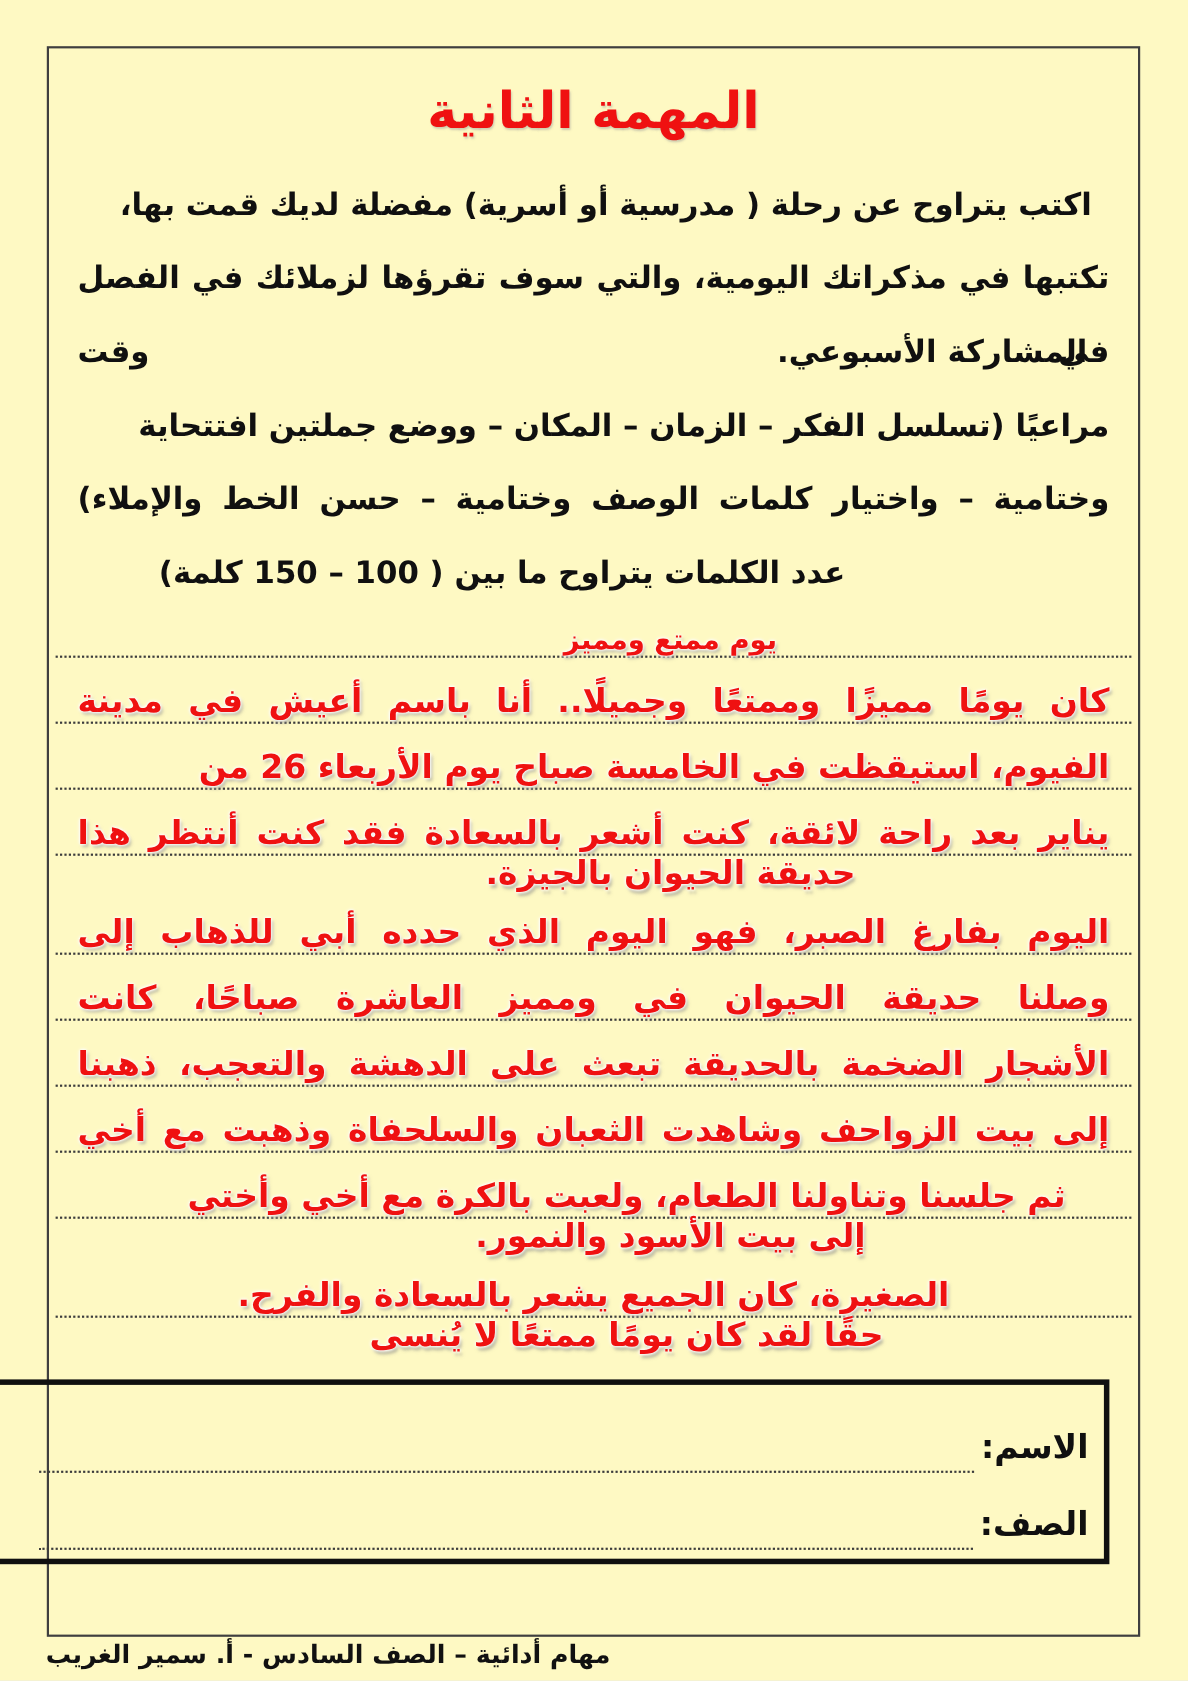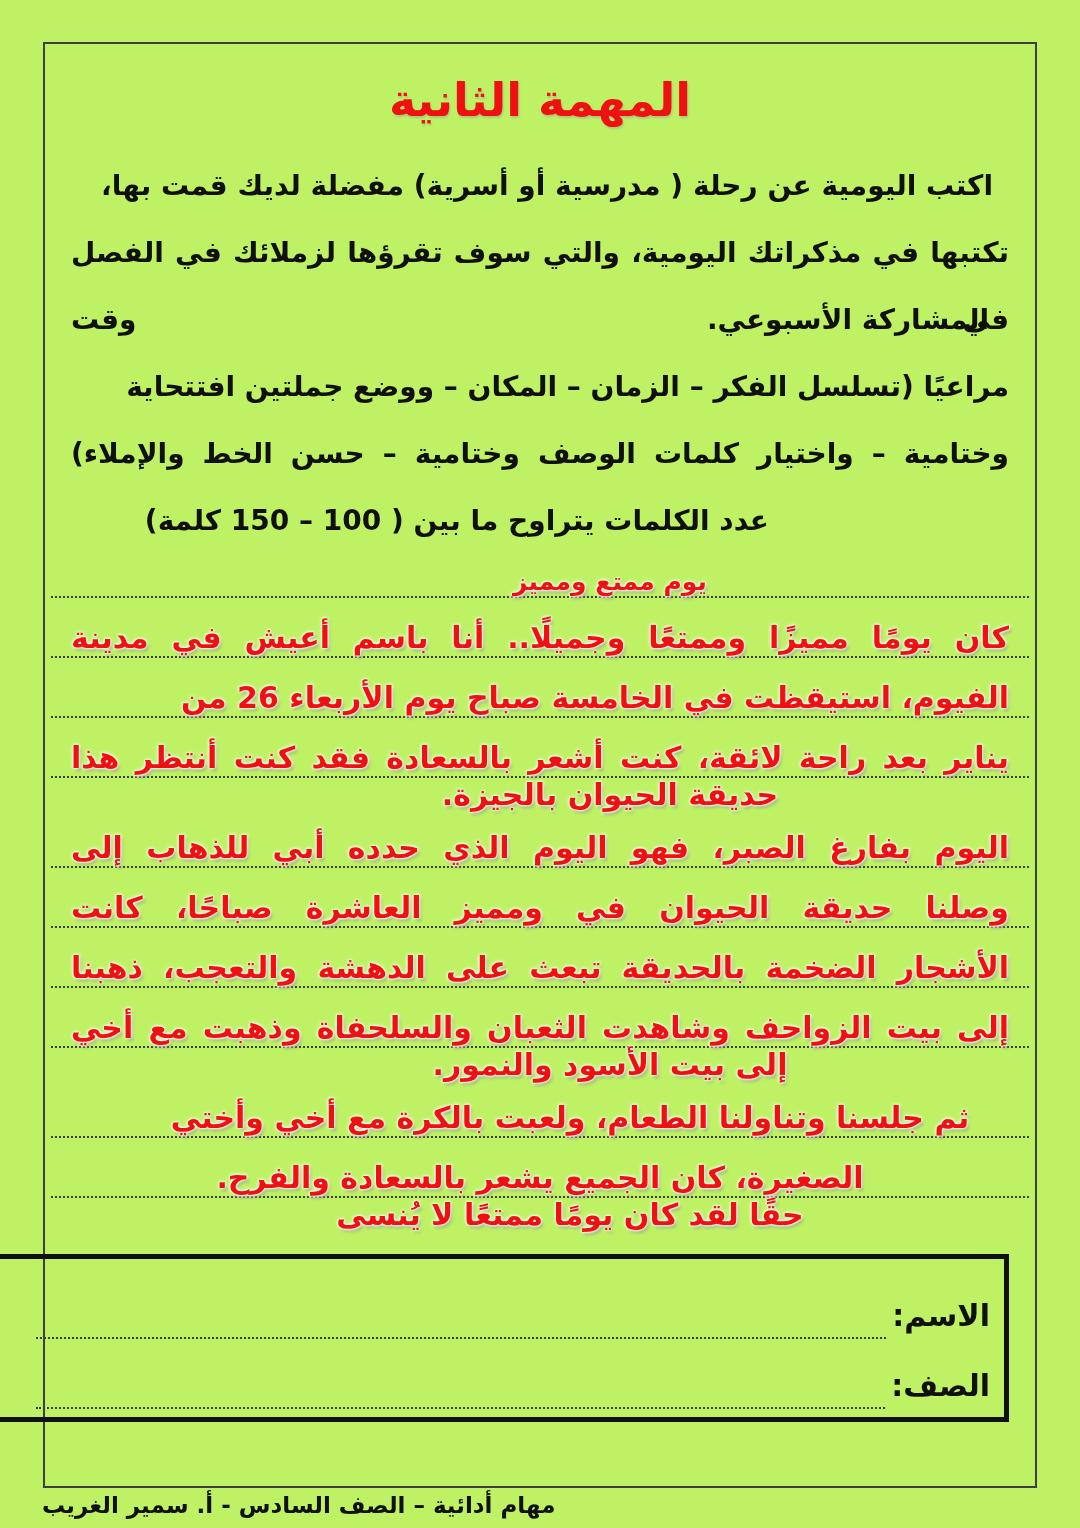--- a/index.html
+++ b/index.html
@@ -1,19 +1,19 @@
 <!DOCTYPE html>
 <html lang="ar" style="--accent-red: #ef1111; --ink: #101010;"><head>
 <meta charset="utf-8">
 <style>
   html,body{margin:0;padding:0;background:#e8e8e8;}
   .page{
     position:relative;
     width:1080px;height:1528px;
-    background:#bef264;
+    background:#fef9c3;
     margin:0 auto;
     overflow:hidden;
     font-family:"DejaVu Sans", sans-serif;
     direction:rtl;
     color:var(--ink,#111);
   }
   .sheet-border{
     position:absolute;
     left:43px;top:42px;
     width:994px;height:1446px;
@@ -127,21 +127,21 @@
 </style>
 </head>
 <body>
 
 <div class="page">
   <div class="sheet-border">
 
     <div class="main-title">المهمة الثانية</div>
 
     <div class="instr">
-      <div class="instr-line right indent-sm">اكتب اليومية عن رحلة ( مدرسية أو أسرية) مفضلة لديك قمت بها،</div>
+      <div class="instr-line right indent-sm">اكتب يتراوح عن رحلة ( مدرسية أو أسرية) مفضلة لديك قمت بها،</div>
       <div class="instr-line stretch">تكتبها في مذكراتك اليومية، والتي سوف تقرؤها لزملائك في الفصل في وقت</div>
       <div class="instr-line right indent-md">المشاركة الأسبوعي.</div>
       <div class="instr-line right">مراعيًا (تسلسل الفكر – الزمان – المكان – ووضع جملتين افتتحاية</div>
       <div class="instr-line stretch">وختامية – واختيار كلمات الوصف وختامية – حسن الخط والإملاء)</div>
       <div class="instr-line right word-count">عدد الكلمات يتراوح ما بين ( 100 – 150 كلمة)</div>
     </div>
 
     <div class="essay">
       <div class="row dots center title-row shift70">
         <span>يوم ممتع ومميز</span>
@@ -163,25 +163,25 @@
       </div>
       <div class="row dots stretch">
         <span>وصلنا حديقة الحيوان في ومميز العاشرة صباحًا، كانت</span>
       </div>
       <div class="row dots stretch">
         <span>الأشجار الضخمة بالحديقة تبعث على الدهشة والتعجب، ذهبنا</span>
       </div>
       <div class="row dots stretch">
         <span>إلى بيت الزواحف وشاهدت الثعبان والسلحفاة وذهبت مع أخي</span>
       </div>
+      <div class="row dots center shift30">
+        <span>ثم جلسنا وتناولنا الطعام، ولعبت بالكرة مع أخي وأختي</span>
+      </div>
       <div class="row center squeeze pull-up shift70">
         <span>إلى بيت الأسود والنمور.</span>
-      </div>
-      <div class="row dots center shift30">
-        <span>ثم جلسنا وتناولنا الطعام، ولعبت بالكرة مع أخي وأختي</span>
       </div>
       <div class="row dots center">
         <span>الصغيرة، كان الجميع يشعر بالسعادة والفرح.</span>
       </div>
       <div class="row center squeeze pull-up shift30">
         <span>حقًا لقد كان يومًا ممتعًا لا يُنسى</span>
       </div>
     </div>
 
     <div class="name-box">

